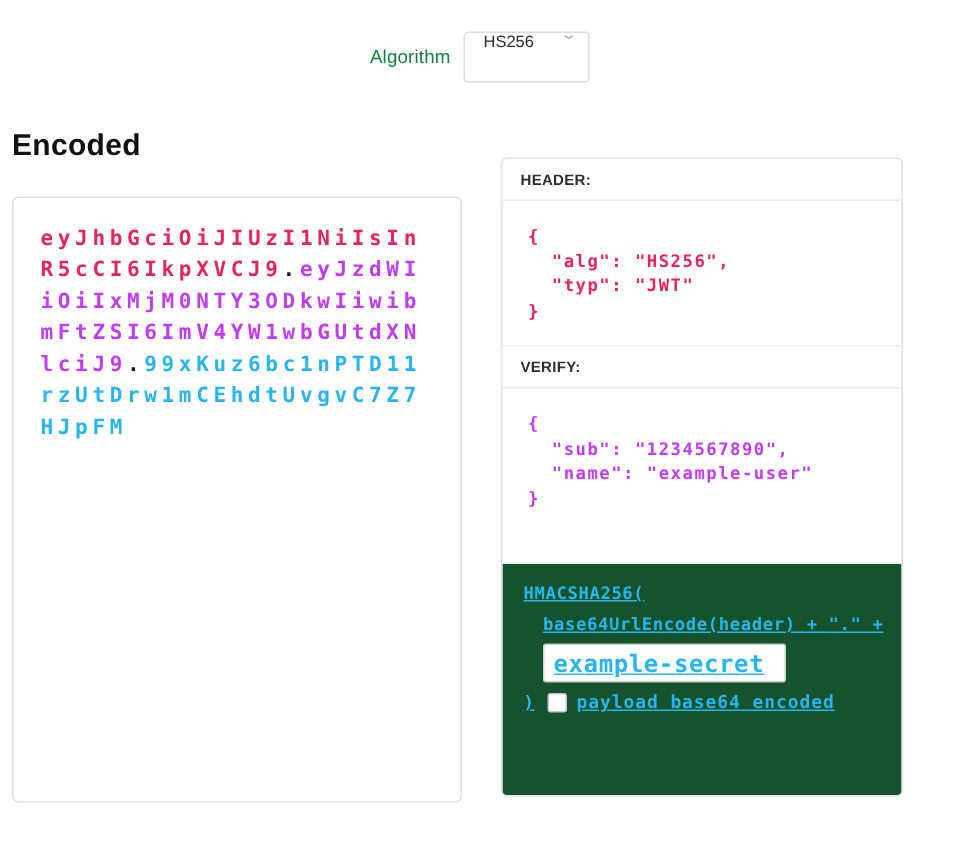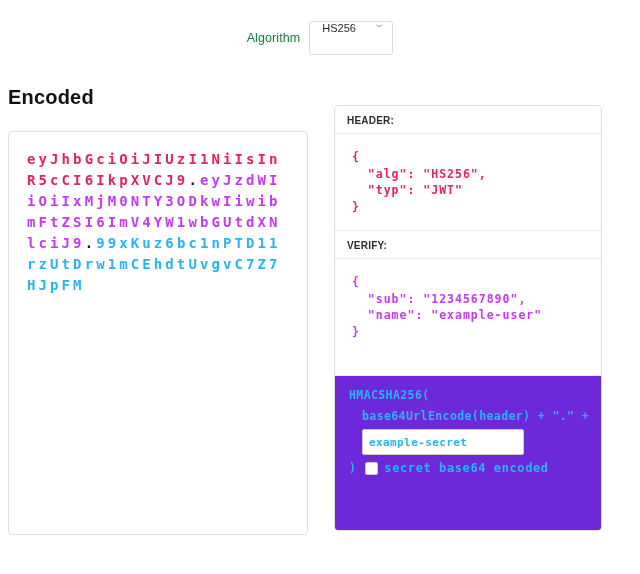--- a/index.html
+++ b/index.html
@@ -89,37 +89,38 @@
     font-size: 11.5px; font-weight: bold;
     letter-spacing: 1px; line-height: 16.5px;
     border-bottom: 1px solid #eaeaea;
     cursor: text;
   }
   pre.header-json  { height: 97px;  color: var(--token_header, #e5245e); }
   pre.payload-json { height: 117px; color: var(--token_payload, #c23bf0); }
 
   .sig-area {
     flex: 1 1 auto;
-    background: #6d28d9;
+    background: #14532d;
     padding: 9px 12px 0 14px;
     font-family: "DejaVu Sans Mono", monospace;
     font-size: 11.5px; font-weight: bold;
     color: var(--token_signature, #28b5ee);
     letter-spacing: 0.4px;
+    text-decoration: underline;
   }
   .sig-line { line-height: 20.5px; white-space: pre; }
   .sig-line.indent { margin-left: 13px; }
   .secret-input {
     display: block;
     margin: 3px 0 3px 13px;
     width: 162px; height: 24px;
     border: 1px solid #ccc; border-radius: 2px;
     background: #fff;
     font-family: "DejaVu Sans Mono", monospace;
-    font-size: 11px; font-weight: bold;
+    font-size: 16px; font-weight: bold;
     color: var(--token_signature, #28b5ee);
     letter-spacing: 0.4px;
     padding: 12px 6px;
     outline: none;
   }
   .sig-close-row {
     display: flex; align-items: center;
     margin-top: 3px; line-height: 20px;
   }
   .checkbox {
@@ -160,17 +161,17 @@
   "sub": "1234567890",
   "name": "example-user"
 }</pre>
     <div class="sig-area">
       <div class="sig-line">HMACSHA256(</div>
       <div class="sig-line indent">base64UrlEncode(header) + "." +</div>
       <input class="secret-input" type="text" value="example-secret" style="">
       <div class="sig-close-row">
         <span>)</span>
         <span class="checkbox"></span>
-        <span class="checkbox-label">secret base64 encoded</span>
+        <span class="checkbox-label">payload base64 encoded</span>
       </div>
     </div>
   </div>
 </div>
 
 </body></html>

